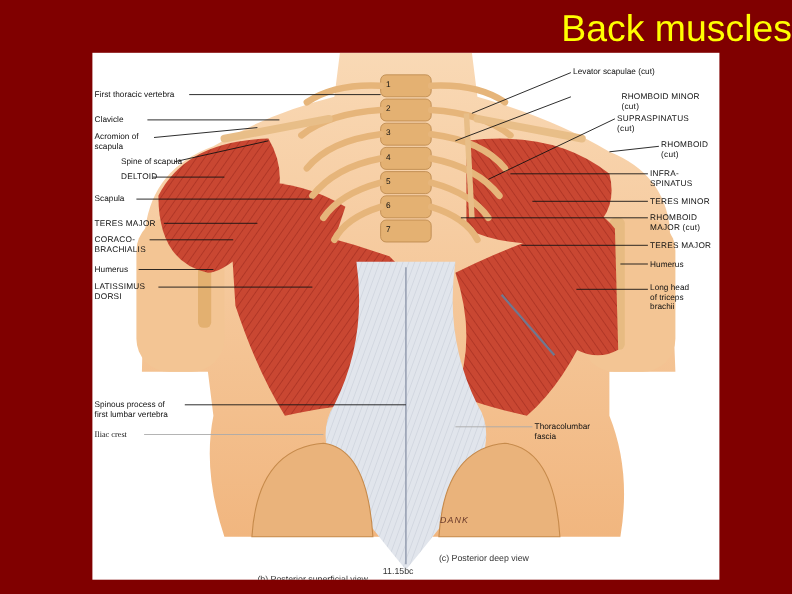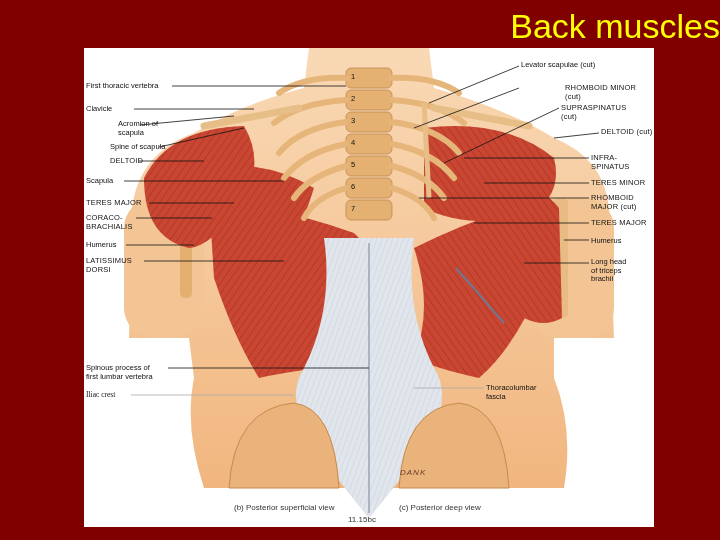--- a/index.html
+++ b/index.html
@@ -125,50 +125,50 @@
   <span class="lbl" style="left:267px;top:25px;">1</span>
   <span class="lbl" style="left:267px;top:47px;">2</span>
   <span class="lbl" style="left:267px;top:69px;">3</span>
   <span class="lbl" style="left:267px;top:91px;">4</span>
   <span class="lbl" style="left:267px;top:113px;">5</span>
   <span class="lbl" style="left:267px;top:135px;">6</span>
   <span class="lbl" style="left:267px;top:157px;">7</span>
 
   <span class="lbl" style="left:2px;top:34px;">First thoracic vertebra</span>
   <span class="lbl" style="left:2px;top:57px;">Clavicle</span>
-  <span class="lbl" style="left:2px;top:72px;margin-left:32px;">Acromion of
+  <span class="lbl" style="left:2px;top:72px;">Acromion of
 scapula</span>
   <span class="lbl" style="left:2px;top:95px;margin-left:24px;">Spine of scapula</span>
   <span class="lbl caps" style="left:2px;top:109px;padding-left:24px;">DELTOID</span>
   <span class="lbl" style="left:2px;top:129px;">Scapula</span>
   <span class="lbl caps" style="left:2px;top:151px;">TERES MAJOR</span>
   <span class="lbl caps" style="left:2px;top:166px;">CORACO-
 BRACHIALIS</span>
   <span class="lbl" style="left:2px;top:193px;">Humerus</span>
   <span class="lbl caps" style="left:2px;top:209px;">LATISSIMUS
 DORSI</span>
   <span class="lbl" style="left:2px;top:316px;">Spinous process of
 first lumbar vertebra</span>
   <span class="lbl" style="left:2px;top:343px;font-family:Liberation Serif, serif;">Iliac crest</span>
 
   <span class="lbl" style="left:437px;top:13px;">Levator scapulae (cut)</span>
   <span class="lbl caps" style="left:437px;top:36px;padding-left:44px;">RHOMBOID MINOR (cut)</span>
   <span class="lbl caps" style="left:477px;top:56px;">SUPRASPINATUS
 (cut)</span>
-  <span class="lbl caps" style="left:517px;top:80px;">DELTOID (cut)</span>
+  <span class="lbl caps" style="left:517px;top:80px;">RHOMBOID (cut)</span>
   <span class="lbl caps" style="left:507px;top:106px;">INFRA-
 SPINATUS</span>
   <span class="lbl caps" style="left:507px;top:131px;">TERES MINOR</span>
   <span class="lbl caps" style="left:507px;top:146px;">RHOMBOID
 MAJOR (cut)</span>
   <span class="lbl caps" style="left:507px;top:171px;">TERES MAJOR</span>
   <span class="lbl" style="left:507px;top:189px;">Humerus</span>
   <span class="lbl" style="left:507px;top:210px;">Long head
 of triceps
 brachii</span>
   <span class="lbl" style="left:402px;top:336px;">Thoracolumbar
 fascia</span>
 
   <span class="cap" style="left:316px;top:420px;font-style:italic;color:#6a3a2a;letter-spacing:1px;text-align:right;">DANK</span>
-  <span class="cap" style="left:150px;top:455px;">(b) Posterior superficial view</span>
+  <span class="cap" style="left:150px;top:474px;">(b) Posterior superficial view</span>
   <span class="cap" style="left:315px;top:455px;">(c) Posterior deep view</span>
   <span class="cap" style="left:264px;top:467px;">11.15bc</span>
 </div>
 
 </body></html>

